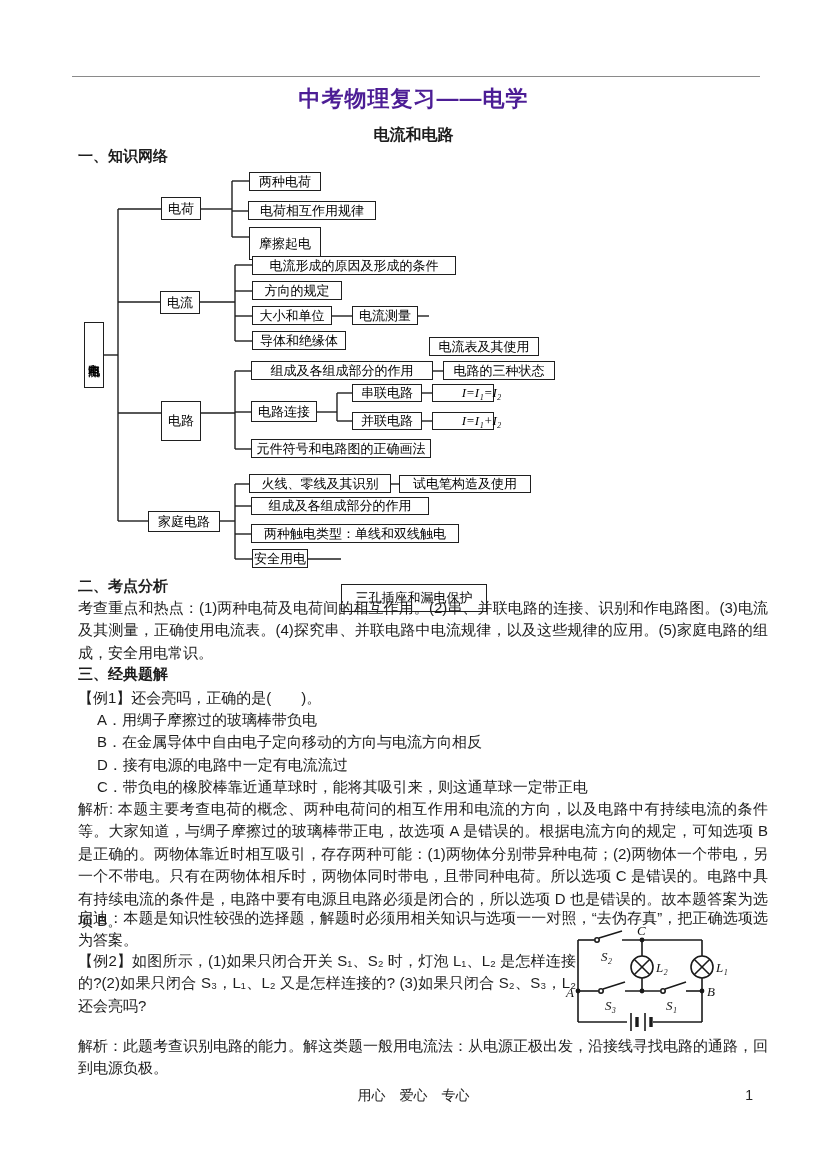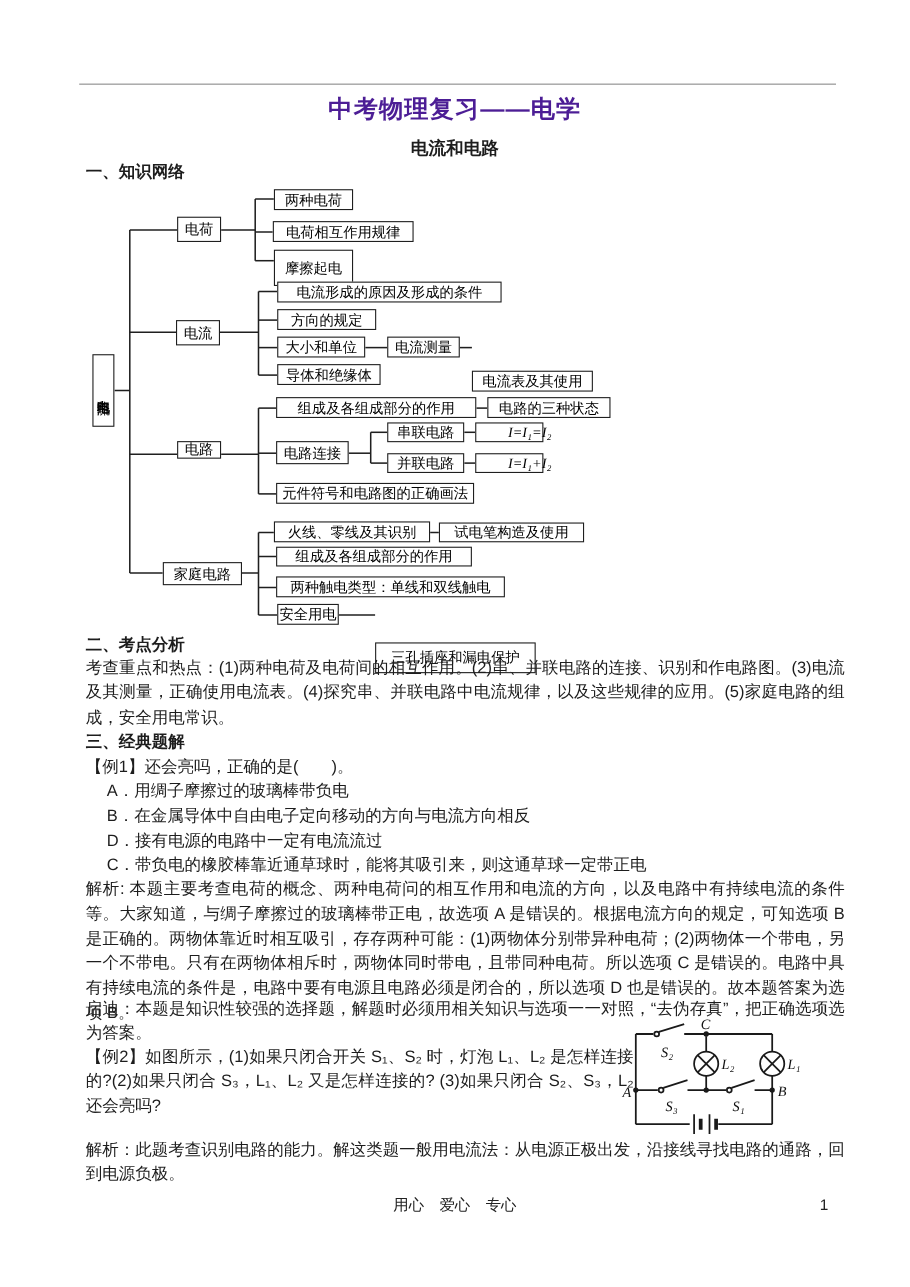--- a/index.html
+++ b/index.html
@@ -79,21 +79,21 @@
       <line x1="235" y1="341" x2="251" y2="341"></line>
       <line x1="235" y1="369" x2="251" y2="369"></line>
       <line x1="235" y1="394" x2="252" y2="394"></line>
       <line x1="391" y1="319" x2="399" y2="319"></line>
       <line x1="308" y1="394" x2="341" y2="394"></line>
     </svg>
     <div id="tree-nodes">
         <div class="tnode vert" style="left: 84px; top: 157px; width: 20px; height: 66px;">电流和电路</div>
         <div class="tnode" style="left: 161px; top: 32px; width: 40px; height: 23px;">电荷</div>
         <div class="tnode" style="left: 160px; top: 126px; width: 40px; height: 23px;">电流</div>
-        <div class="tnode" style="left: 161px; top: 236px; width: 40px; height: 16px;">电路</div>
+        <div class="tnode" style="left: 161px; top: 236px; width: 40px; height: 40px;">电路</div>
         <div class="tnode" style="left: 148px; top: 346px; width: 72px; height: 21px;">家庭电路</div>
         <div class="tnode" style="left: 249px; top: 7px; width: 72px; height: 19px;">两种电荷</div>
         <div class="tnode" style="left: 248px; top: 36px; width: 128px; height: 19px;">电荷相互作用规律</div>
         <div class="tnode" style="left: 249px; top: 62px; width: 72px; height: 33px;">摩擦起电</div>
         <div class="tnode" style="left: 252px; top: 91px; width: 204px; height: 19px;">电流形成的原因及形成的条件</div>
         <div class="tnode" style="left: 252px; top: 116px; width: 90px; height: 19px;">方向的规定</div>
         <div class="tnode" style="left: 252px; top: 141px; width: 80px; height: 19px;">大小和单位</div>
         <div class="tnode" style="left: 352px; top: 141px; width: 66px; height: 19px;">电流测量</div>
         <div class="tnode" style="left: 429px; top: 140px; width: 110px; height: 19px; margin-top: 32px;">电流表及其使用</div>
         <div class="tnode" style="left: 252px; top: 166px; width: 94px; height: 19px; text-align: center;">导体和绝缘体</div>

